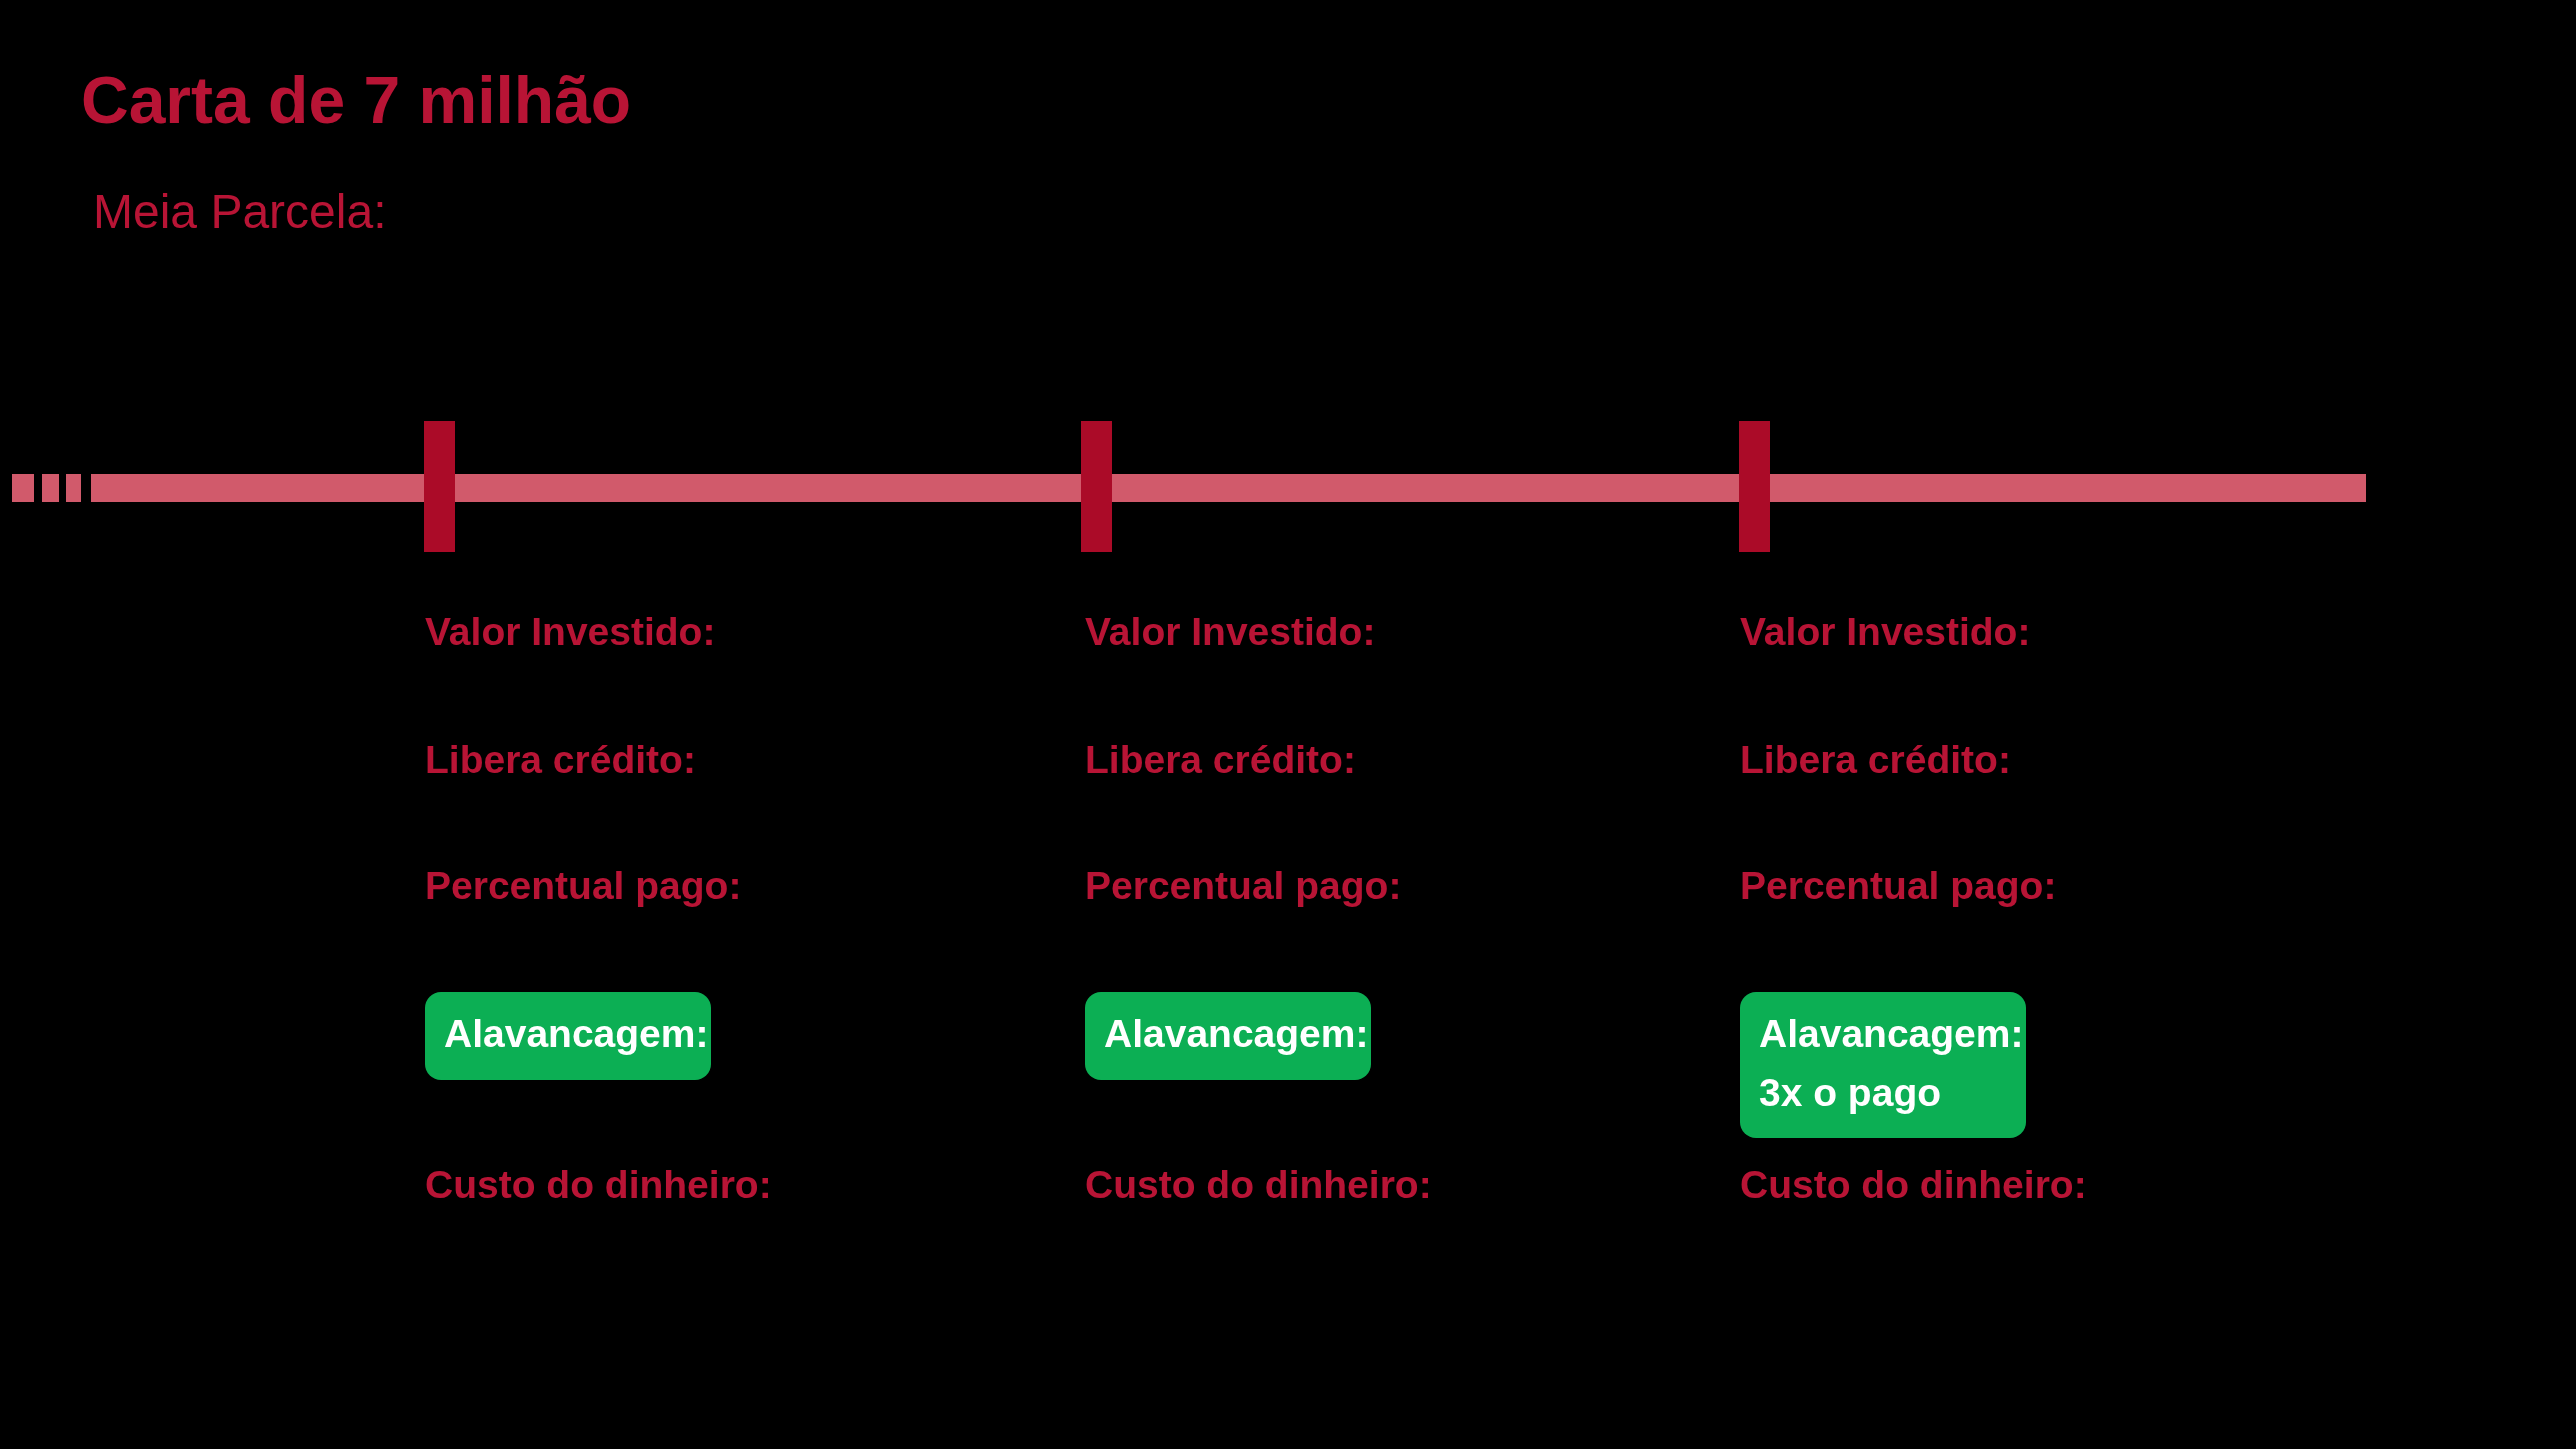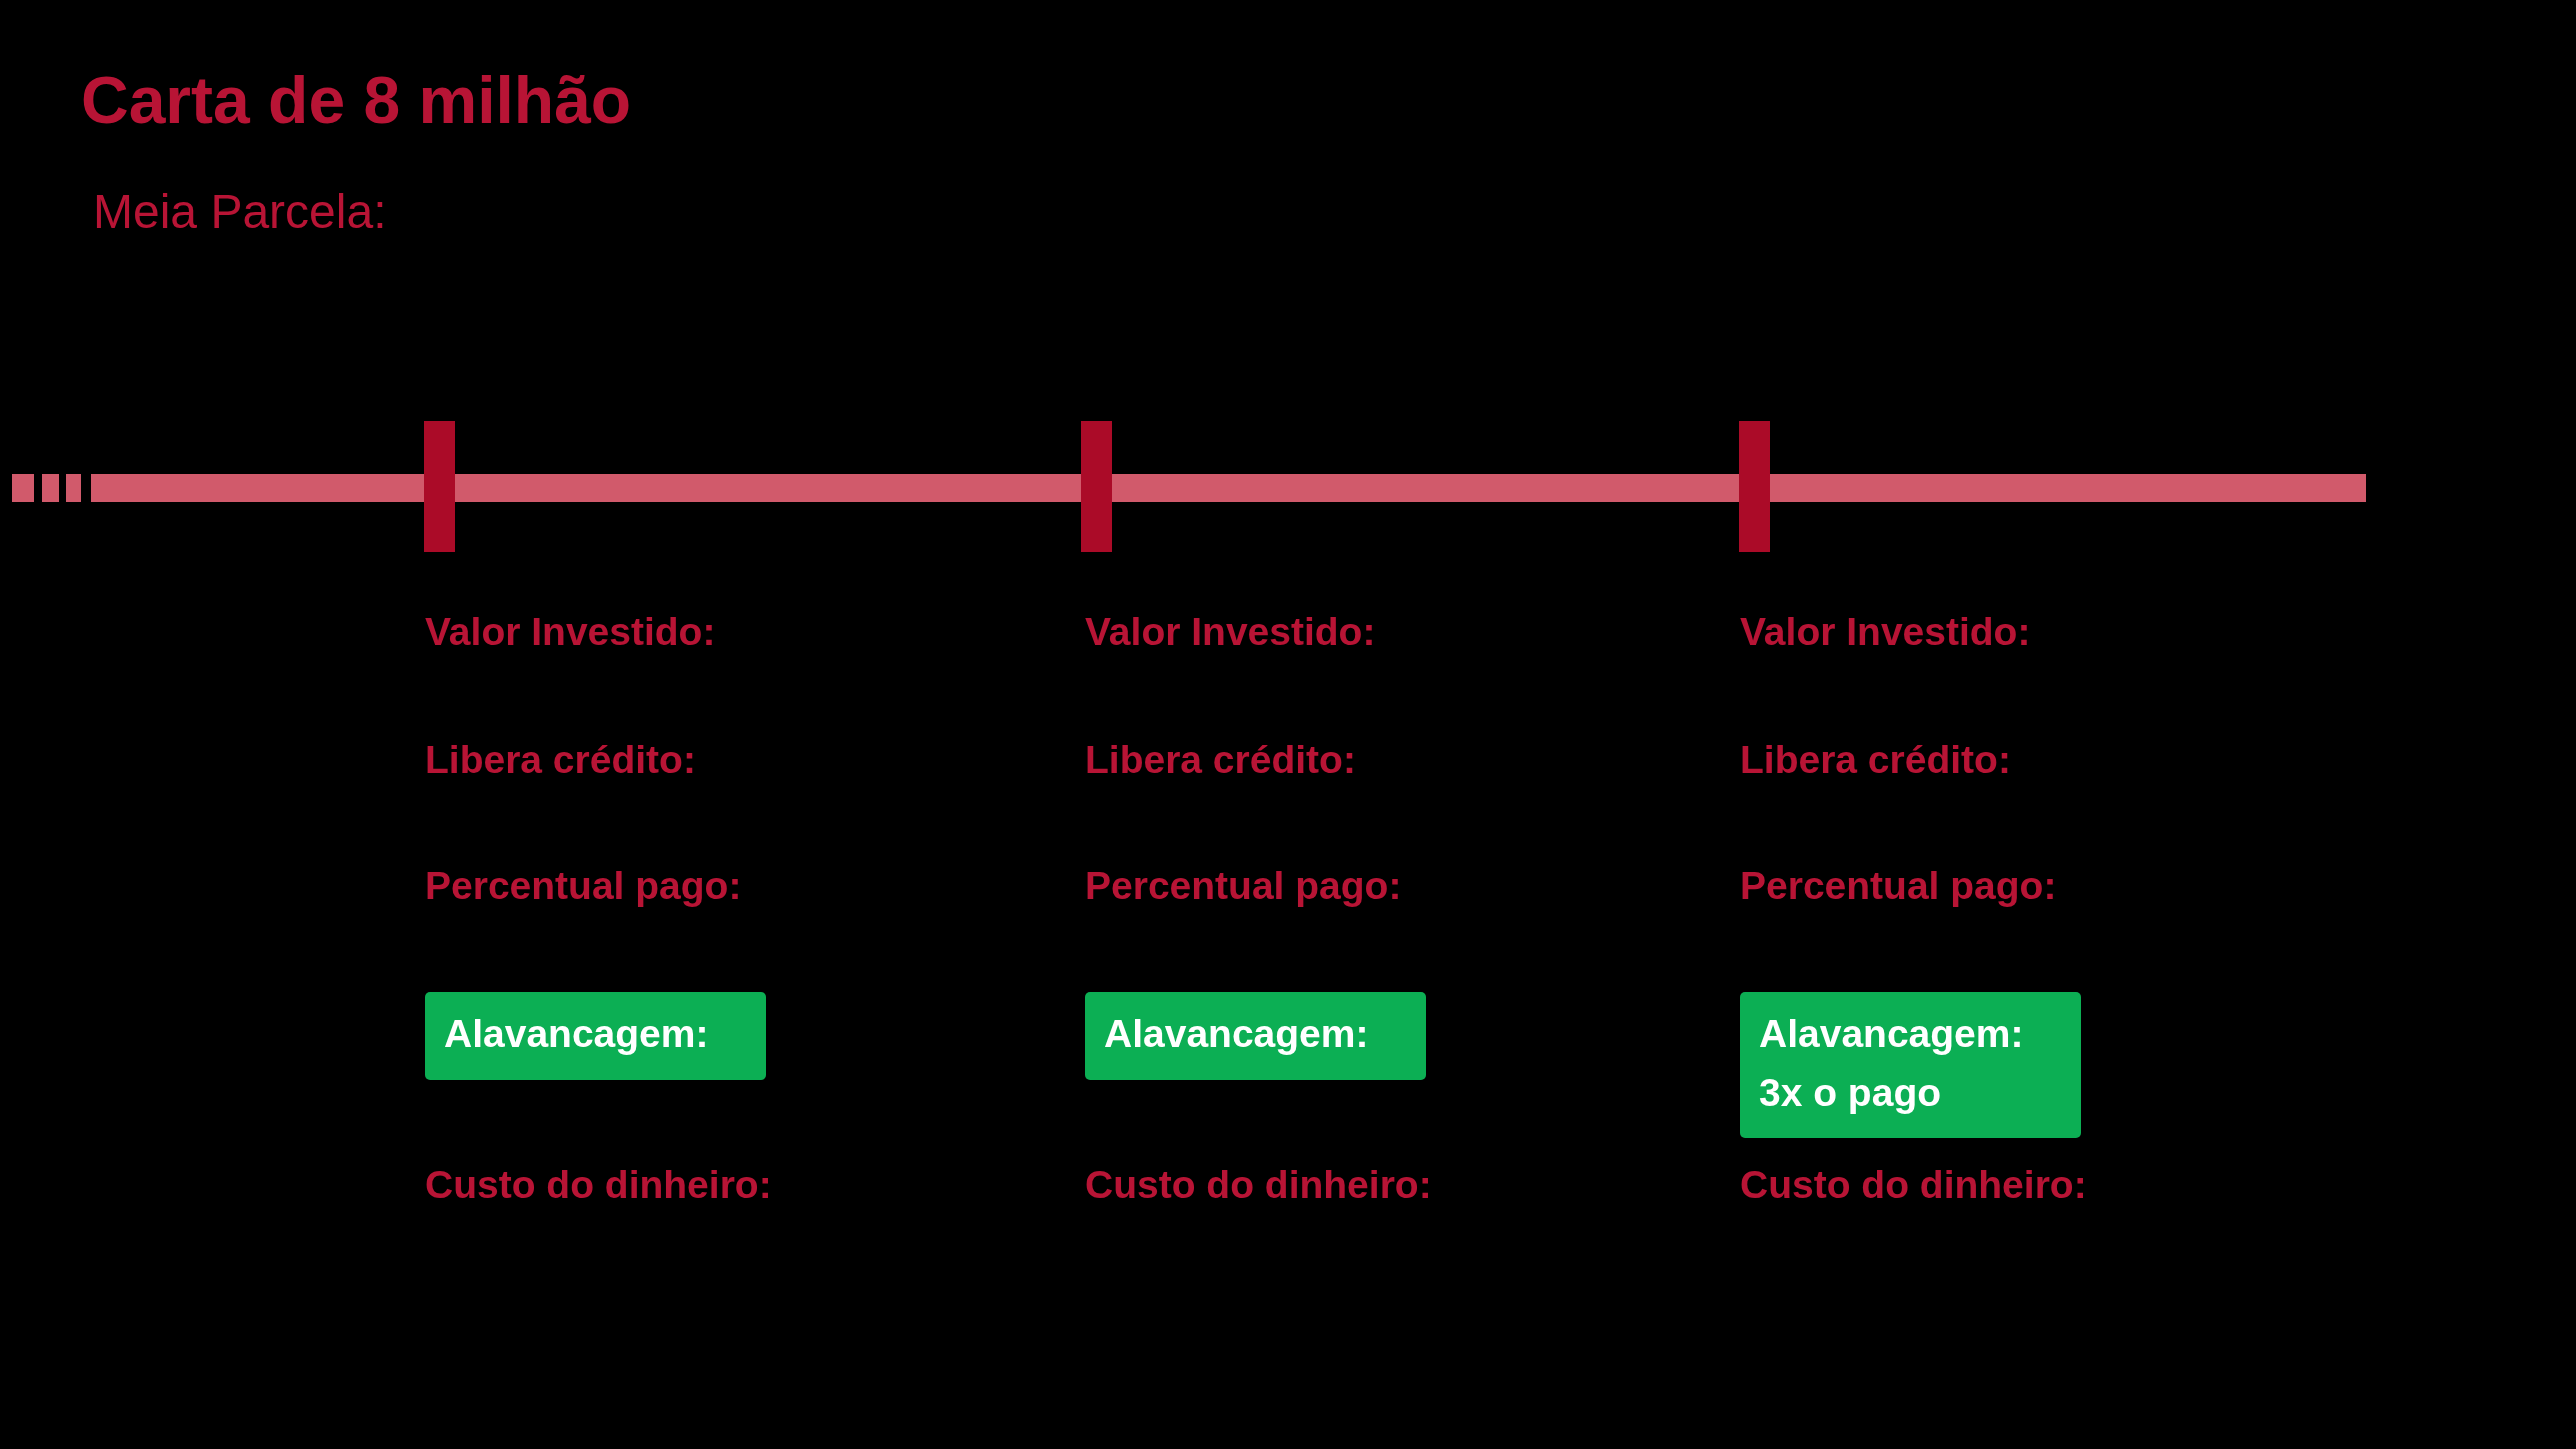--- a/index.html
+++ b/index.html
@@ -81,40 +81,40 @@
     white-space: nowrap;
   }
   .row-valor      { top: 19.5px; }
   .row-libera     { top: 148px; }
   .row-percentual { top: 274px; }
   .row-custo      { top: 573px; }
   .green-box {
     position: absolute;
     left: 0;
     top: 402px;
-    width: 341px;
+    width: 286px;
     box-sizing: border-box;
     padding: 13.4px 16px 16px 19px;
-    border-radius: 5px;
+    border-radius: 16px;
     background: var(--badge-green, #0caf54);
     color: var(--badge-text, #ffffff);
     font-size: 39px;
     font-weight: 700;
   }
   .green-box .line {
     line-height: 1.5;
     white-space: nowrap;
   }
 </style>
 </head>
 <body>
 
 <div class="stage">
 
-  <div class="title">Carta de 8 milhão</div>
+  <div class="title">Carta de 7 milhão</div>
   <div class="subtitle">Meia Parcela:</div>
 
   <div class="dash dash1"></div>
   <div class="dash dash2"></div>
   <div class="dash dash3"></div>
   <div class="bar"></div>
   <div class="tick tick1"></div>
   <div class="tick tick2"></div>
   <div class="tick tick3"></div>
 

